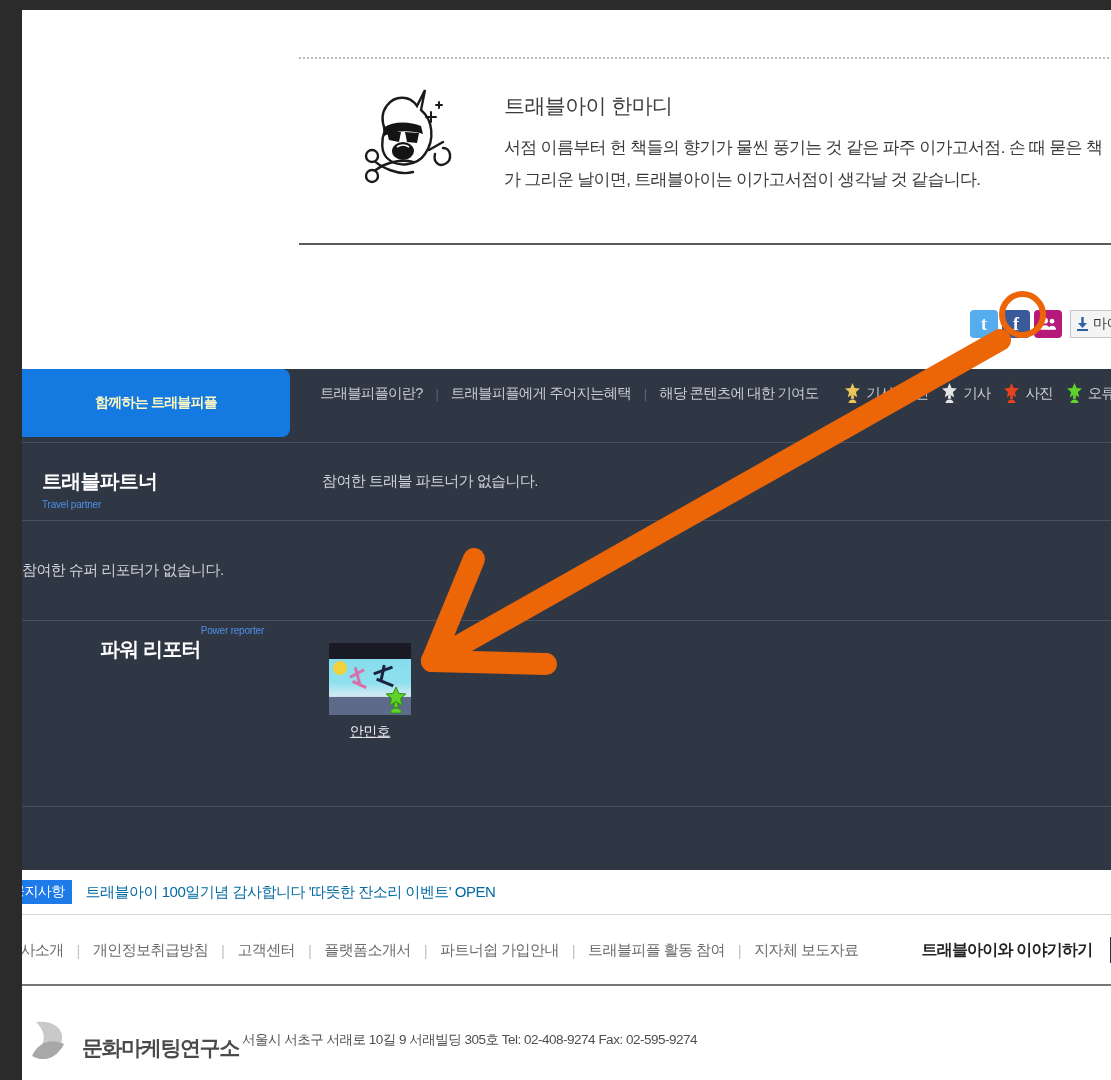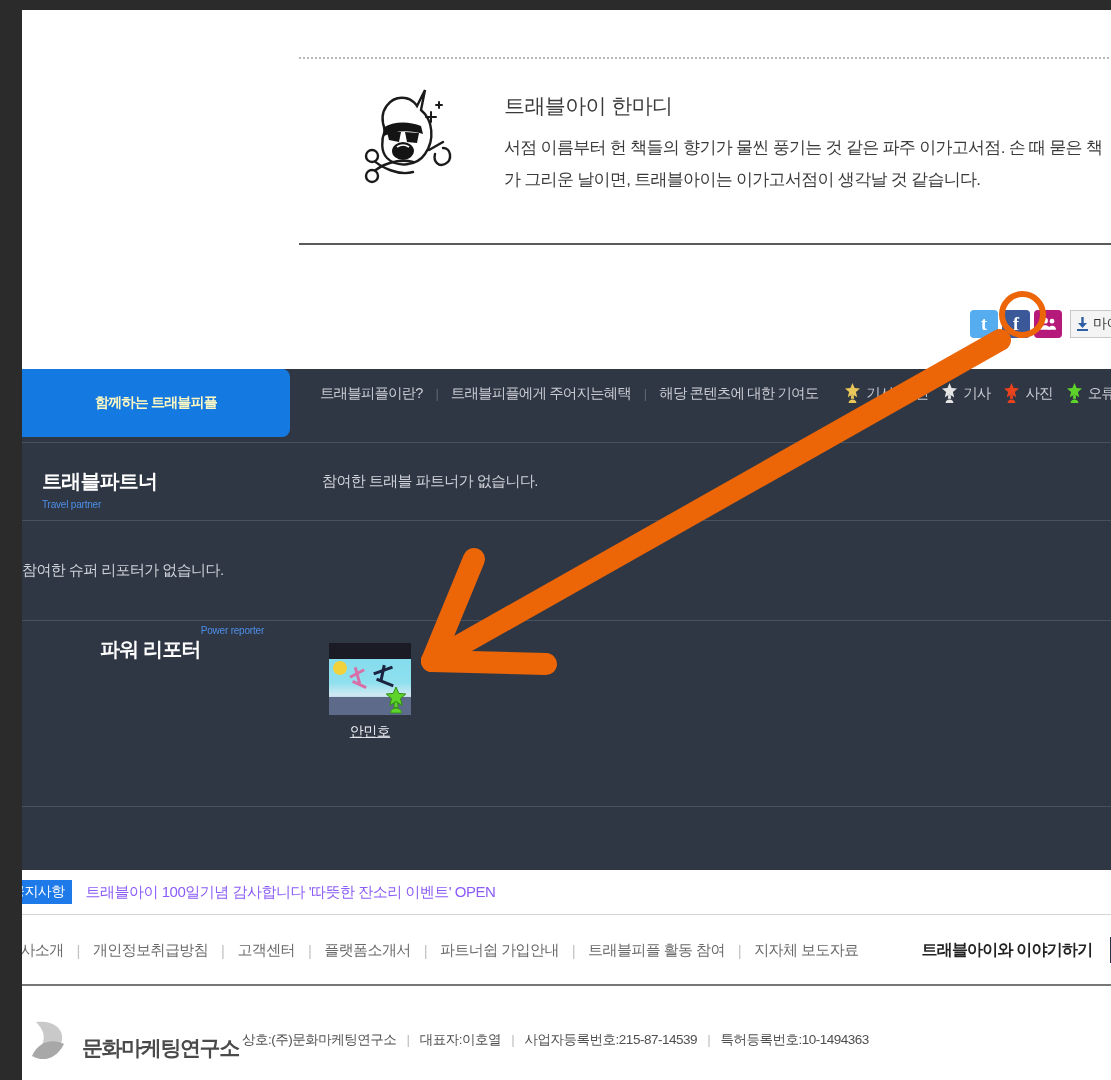--- a/index.html
+++ b/index.html
@@ -127,21 +127,21 @@
   
   .notice{
     position:absolute; left:0; top:860px; width:1104px; height:45px;
     background:#ffffff; display:flex; align-items:center;
     border-bottom:1px solid #d5d5d5;
   }
   .notice-badge{
     background:#1d7ae8; color:#fff; font-size:14px; padding:3px 7px;
     margin-left:-18px; letter-spacing:-.6px;
   }
-  .notice-text{ margin-left:14px; font-size:15px; color:#8b5cf6; letter-spacing:-.5px; }
+  .notice-text{ margin-left:14px; font-size:15px; color:#0369a1; letter-spacing:-.5px; }
 
   
   .flinks{
     position:absolute; left:0; top:906px; width:1104px; height:70px;
     background:#fff; display:flex; align-items:center;
     border-bottom:2px solid #777; font-size:15px; color:#6a6a6a;
     letter-spacing:-.6px; white-space:nowrap;
   }
   .flinks .lk{ padding:0 13px; color:#6a6a6a; }
   .flinks .lk:first-child{ padding-left:0; margin-left:-16px; }
@@ -378,29 +378,21 @@
       <div class="corp-logo">
         <span class="corp-mark">
           <svg viewBox="0 0 44 46" width="44" height="46">
             <path d="M6 6 C22 4 34 12 32 24 C30 34 18 38 8 34 C14 28 18 18 6 6 Z" fill="#c9c9c9"></path>
             <path d="M2 40 C8 26 22 22 34 28 C26 44 12 46 2 40 Z" fill="#a8a8a8"></path>
           </svg>
         </span>
         <span class="corp-name">문화마케팅연구소</span>
       </div>
       <div class="corp-lines">
-        <div>
-          <span>상호:(주)문화마케팅연구소</span>
-          <span class="bar">|</span>
-          <span>대표자:이호열</span>
-          <span class="bar">|</span>
-          <span>사업자등록번호:215-87-14539</span>
-          <span class="bar">|</span>
-          <span>특허등록번호:10-1494363</span>
-        </div>
+        <div>서울시 서초구 서래로 10길 9 서래빌딩 305호    Tel: 02-408-9274    Fax: 02-595-9274</div>
       </div>
     </div>
 
   </div>
 
   <div class="highlight-ring"></div>
   <svg id="annot">
     <g stroke="#ec6608" stroke-width="22" stroke-linecap="round" fill="none">
       <path d="M1000 340 L432 661"></path>
       <path d="M432 661 L474 559"></path>

